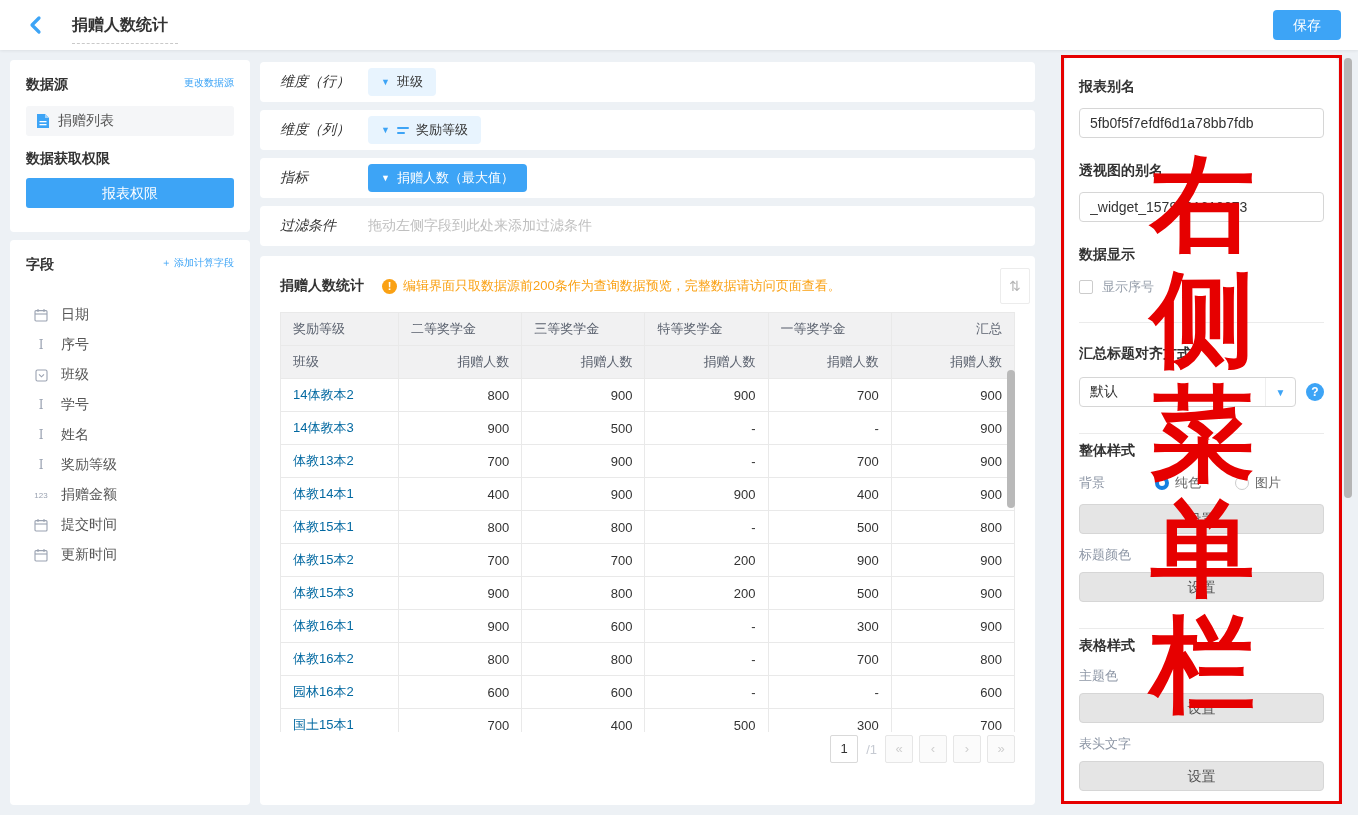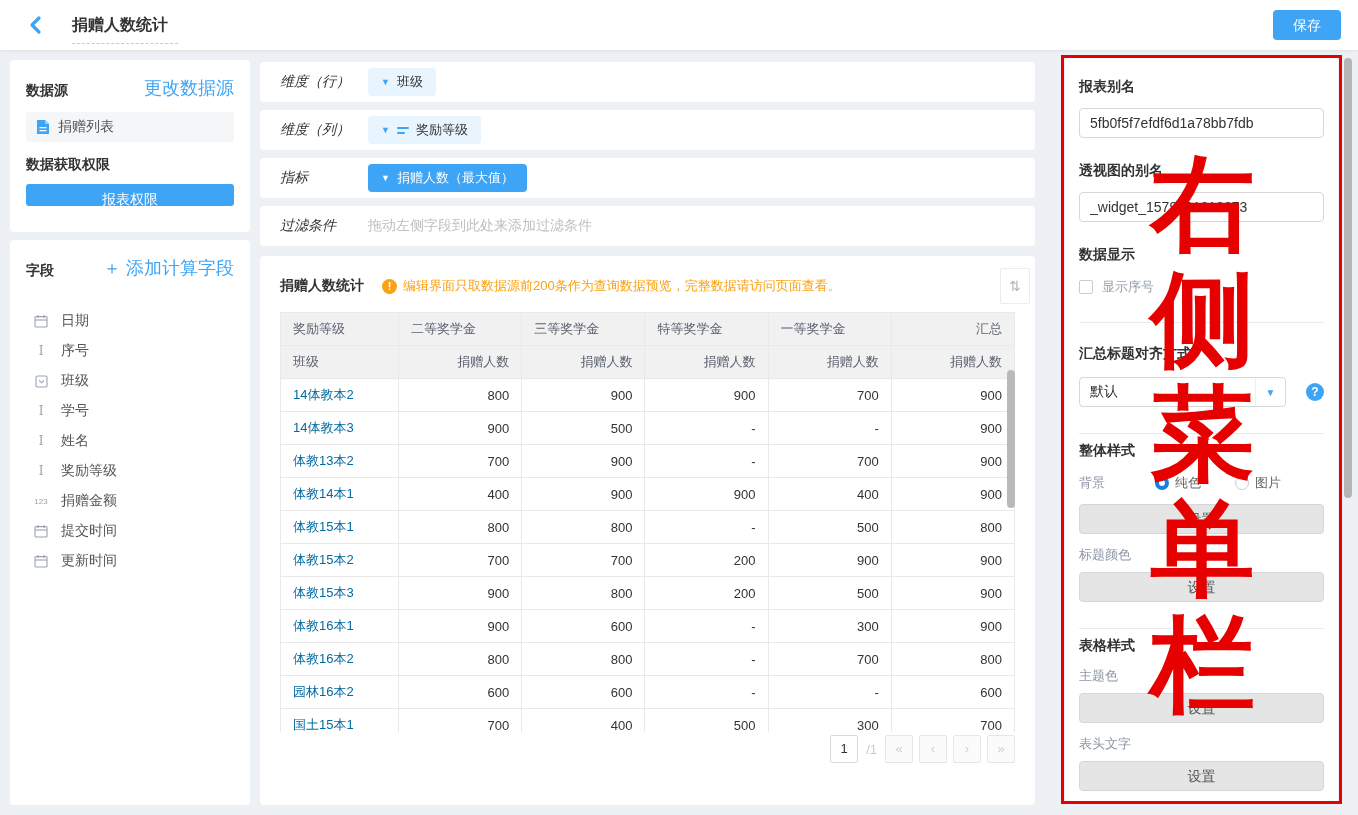--- a/index.html
+++ b/index.html
@@ -15,27 +15,27 @@
   .topbar{ position:absolute; left:0; top:0; width:1358px; height:50px; background:#fff;
            box-shadow:0 1px 3px rgba(0,0,0,.07); z-index:5; }
   .back{ position:absolute; left:26px; top:15px; width:20px; height:20px; cursor:pointer; }
   .pg-title{ position:absolute; left:72px; top:15px; font-size:16px; font-weight:bold;
              padding:0 10px 7px 0; border-bottom:1px dashed #c9c9c9; }
   .save-btn{ position:absolute; right:17px; top:10px; width:68px; height:30px; background:var(--accent);
              border-radius:4px; color:#fff; text-align:center; line-height:30px; cursor:pointer; }
 
   
   .ds-card{ left:10px; top:60px; width:240px; height:172px; padding:16px; }
-  .flex-between{ display:flex; justify-content:space-between; align-items:flex-end;gap:24px; }
+  .flex-between{ display:flex; justify-content:space-between; align-items:flex-start;gap:24px; }
   .sec-bold{ font-weight:bold; font-size:14px; color:#333; }
-  .blue-link{ color:var(--accent); font-size:18px; cursor:pointer; }
+  .blue-link{ color:var(--accent); font-size:10px; cursor:pointer; }
   .ds-source{ margin-top:12px; height:30px; background:#f5f6f8; border-radius:3px;
               display:flex; align-items:center; gap:8px; padding:0 10px; color:#555; }
   .perm-title{ margin-top:14px; }
-  .perm-btn{ margin-top:10px; height:22px; background:var(--accent); border-radius:3px; color:#fff;
+  .perm-btn{ margin-top:10px; height:30px; background:var(--accent); border-radius:3px; color:#fff;
              text-align:center; line-height:30px; cursor:pointer; }
 
   .fields-card{ left:10px; top:240px; width:240px; height:565px; padding:16px; }
   #fields-list{ margin-top:26px; }
   .field-item{ height:30px; display:flex; align-items:center; gap:11px; color:#555; padding-left:6px; cursor:pointer; }
   .field-icon{ width:18px; display:flex; justify-content:center; align-items:center; color:#9aa2b1; }
   .ic-text{ font-family:"DejaVu Serif","Liberation Serif",serif; font-size:12px; color:#9aa2b1; }
   .ic-num{ font-size:8px; color:#9aa2b1; letter-spacing:0; }
 
   
@@ -80,21 +80,21 @@
   .settings-card{ left:1065px; top:58px; width:273px; height:746px; padding:20px 14px; overflow:hidden; }
   .s-input{ width:100%; height:30px; border:1px solid #d6d6d6; border-radius:4px; padding:0 10px;
             font-size:14px; color:#333; margin-top:12px; outline:none;
             font-family:"Liberation Sans","DejaVu Sans",sans-serif; background:#fff; }
   .mt28{ margin-top:24px; } .mt22{ margin-top:22px; } .mt20{ margin-top:8px; }
   .mt14{ margin-top:14px; } .mt12{ margin-top:12px; } .mt8{ margin-top:8px; }
   .divider{ border-top:1px solid #ebebeb; margin-top:26px; }
   .gray-label{ color:#8d96a5; font-size:13px; }
   .check-row{ display:flex; align-items:center; gap:9px; color:#98a0ac; font-size:13px; }
   .checkbox{ width:14px; height:14px; border:1px solid #ccc; border-radius:2px; background:#fff; cursor:pointer; }
-  .select-row{ display:flex; align-items:center; gap:20px; }
+  .select-row{ display:flex; align-items:center; gap:10px; }
   .sel{ flex:1; height:30px; border:1px solid #d6d6d6; border-radius:4px; display:flex; align-items:center; cursor:pointer; }
   .sel-val{ flex:1; padding:0 10px; }
   .sel-caret{ width:30px; height:100%; display:flex; align-items:center; justify-content:center;
               color:var(--accent); font-size:10px; border-left:1px solid #eee; }
   .help-icon{ width:18px; height:18px; border-radius:50%; background:var(--accent); color:#fff; flex:none;
               font-size:12px; font-weight:bold; text-align:center; line-height:18px; cursor:pointer; }
   .radio-row{ display:flex; align-items:center; font-size:13px; }
   .radio-row .gray-label{ width:76px; }
   .radio{ width:14px; height:14px; border-radius:50%; margin-right:6px; background:#fff; flex:none; }
   .radio.sel-on{ border:4px solid #1580e0; }

